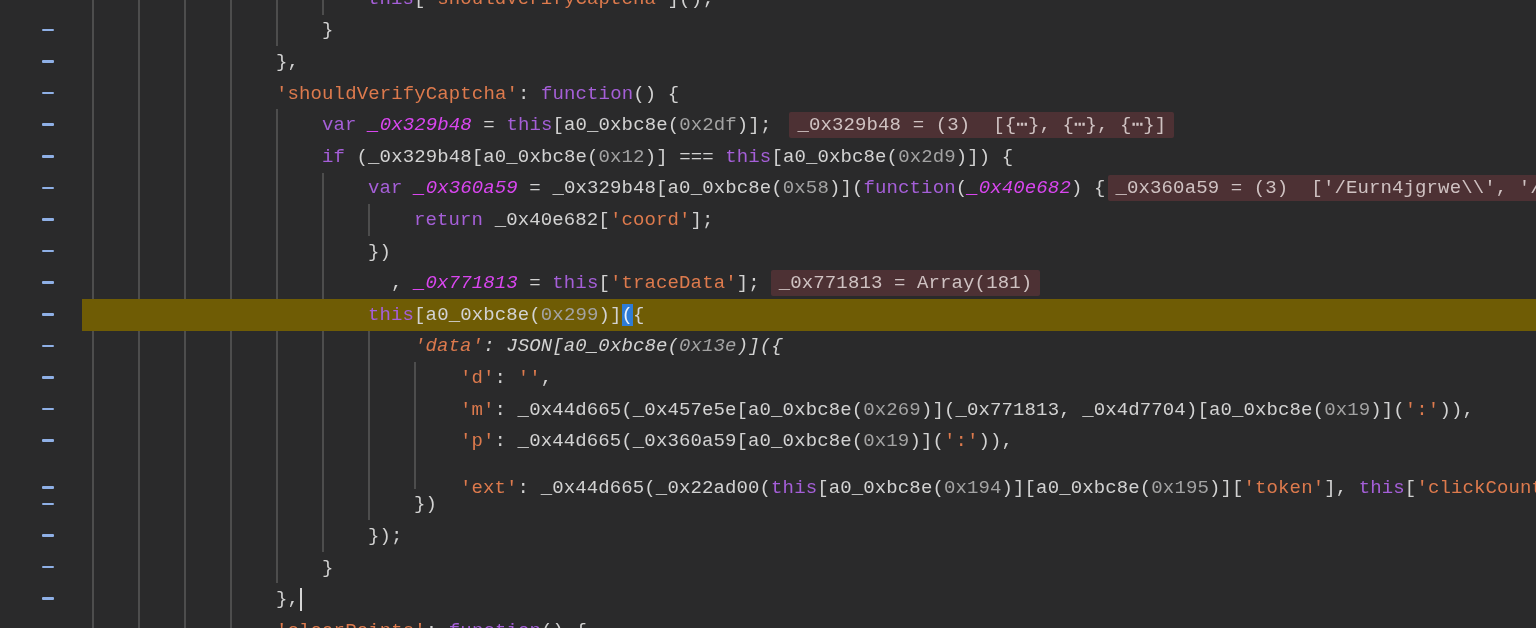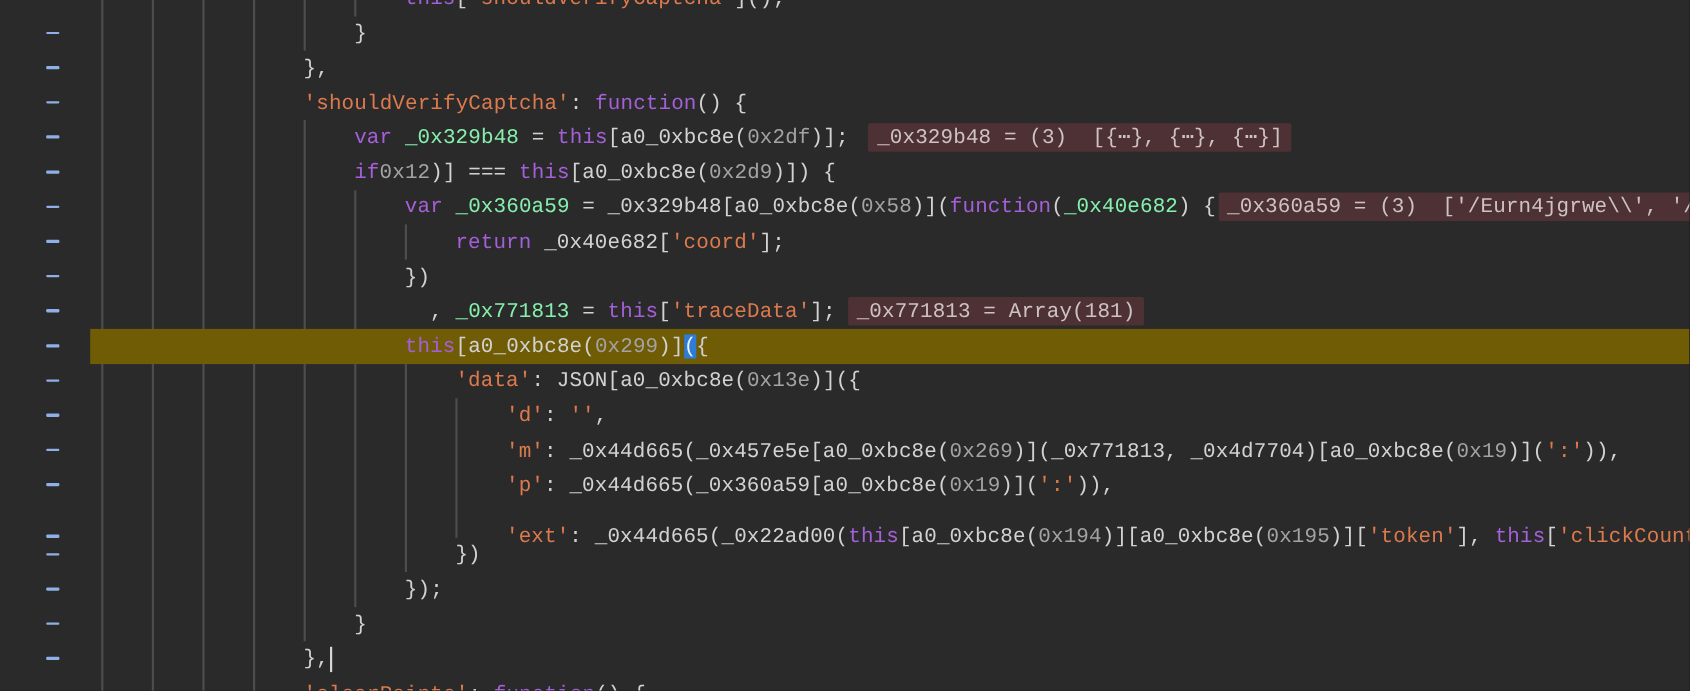--- a/index.html
+++ b/index.html
@@ -13,21 +13,21 @@
     letter-spacing:0.12px;
     cursor:text;
   }
   .guide{position:absolute;width:1.5px;background:#4d4d4d;z-index:1;}
   .row{position:absolute;left:0;right:0;z-index:2;}
   .hlbg{position:absolute;left:82px;right:0;top:0;bottom:0;background:#6f5c05;z-index:1;}
   .dash{position:absolute;left:42px;top:14px;width:12px;height:2.5px;background:#8fb0e6;z-index:3;border-radius:1px;}
   .code{position:absolute;left:0;right:0;top:0;bottom:0;white-space:pre;z-index:2;display:flex;align-items:center;}
   .t-k{color:#a55fd8;}
   .t-s{color:#dd7a4d;}
-  .t-d{color:#86efac;}
+  .t-d{color:#d946ef;font-style:italic;}
   .t-n{color:#a3a3a3;}
   .t-p{color:#d2d2d2;}
   .t-b{color:#eaf2fb;background:#2e7cd6;}
   .chip{
     display:inline-block;
     background:#4d3134;
     color:#cfc2c2;
     padding:1px 8px;
     border-radius:2px;
     line-height:24px;
@@ -72,21 +72,21 @@
       <div class="row" style="top: 77.8px; height: 31.6px;">
         <div class="dash"></div>
         <div class="code" style="padding-left: 276px;"><span class="t-s">'shouldVerifyCaptcha'</span><span class="t-p">: </span><span class="t-k">function</span><span class="t-p">() {</span></div>
       </div>
       <div class="row" style="top: 109.4px; height: 31.6px;">
         <div class="dash"></div>
         <div class="code" style="padding-left: 322px;"><span class="t-k">var</span><span class="t-p"> </span><span class="t-d">_0x329b48</span><span class="t-p"> = </span><span class="t-k">this</span><span class="t-p">[a0_0xbc8e(</span><span class="t-n">0x2df</span><span class="t-p">)];</span><span class="chip" style="margin-left: 18px;">_0x329b48 = (3)  [{⋯}, {⋯}, {⋯}]</span></div>
       </div>
       <div class="row" style="top: 141px; height: 31.6px; text-align: right;">
         <div class="dash"></div>
-        <div class="code" style="padding-left: 322px;"><span class="t-k">if</span><span class="t-n">0x12</span><span class="t-p">)] === </span><span class="t-k">this</span><span class="t-p">[a0_0xbc8e(</span><span class="t-n">0x2d9</span><span class="t-p">)]) {</span></div>
+        <div class="code" style="padding-left: 322px;"><span class="t-k">if</span><span class="t-p"> (_0x329b48[a0_0xbc8e(</span><span class="t-n">0x12</span><span class="t-p">)] === </span><span class="t-k">this</span><span class="t-p">[a0_0xbc8e(</span><span class="t-n">0x2d9</span><span class="t-p">)]) {</span></div>
       </div>
       <div class="row" style="top: 172.6px; height: 31.6px;">
         <div class="dash"></div>
         <div class="code" style="padding-left: 368px;"><span class="t-k">var</span><span class="t-p"> </span><span class="t-d">_0x360a59</span><span class="t-p"> = _0x329b48[a0_0xbc8e(</span><span class="t-n">0x58</span><span class="t-p">)](</span><span class="t-k">function</span><span class="t-p">(</span><span class="t-d">_0x40e682</span><span class="t-p">) {</span><span class="chip" style="margin-left: 2px;">_0x360a59 = (3)  ['/Eurn4jgrwe\\', '/</span></div>
       </div>
       <div class="row" style="top: 204.2px; height: 31.6px;">
         <div class="dash"></div>
         <div class="code" style="padding-left: 414px;"><span class="t-k">return</span><span class="t-p"> _0x40e682[</span><span class="t-s">'coord'</span><span class="t-p">];</span></div>
       </div>
       <div class="row" style="top: 235.8px; height: 31.6px;">
@@ -95,21 +95,21 @@
       </div>
       <div class="row" style="top: 267.4px; height: 31.6px;">
         <div class="dash"></div>
         <div class="code" style="padding-left: 391px;"><span class="t-p">, </span><span class="t-d">_0x771813</span><span class="t-p"> = </span><span class="t-k">this</span><span class="t-p">[</span><span class="t-s">'traceData'</span><span class="t-p">];</span><span class="chip" style="margin-left: 11px;">_0x771813 = Array(181)</span></div>
       </div>
       <div class="row" style="top: 299px; height: 31.6px;">
         <div class="hlbg"></div>
         <div class="dash"></div>
         <div class="code" style="padding-left: 368px;"><span class="t-k">this</span><span class="t-p">[a0_0xbc8e(</span><span class="t-n">0x299</span><span class="t-p">)]</span><span class="t-b">(</span><span class="t-p">{</span></div>
       </div>
-      <div class="row" style="top: 330.6px; height: 31.6px;">
+      <div class="row" style="top: 330.6px; height: 31.6px; font-style: italic;">
         <div class="dash"></div>
         <div class="code" style="padding-left: 414px;"><span class="t-s">'data'</span><span class="t-p">: JSON[a0_0xbc8e(</span><span class="t-n">0x13e</span><span class="t-p">)]({</span></div>
       </div>
       <div class="row" style="top: 362.2px; height: 31.6px;">
         <div class="dash"></div>
         <div class="code" style="padding-left: 460px;"><span class="t-s">'d'</span><span class="t-p">: </span><span class="t-s">''</span><span class="t-p">,</span></div>
       </div>
       <div class="row" style="top: 393.8px; height: 31.6px;">
         <div class="dash"></div>
         <div class="code" style="padding-left: 460px;"><span class="t-s">'m'</span><span class="t-p">: _0x44d665(_0x457e5e[a0_0xbc8e(</span><span class="t-n">0x269</span><span class="t-p">)](_0x771813, _0x4d7704)[a0_0xbc8e(</span><span class="t-n">0x19</span><span class="t-p">)](</span><span class="t-s">':'</span><span class="t-p">)),</span></div>

